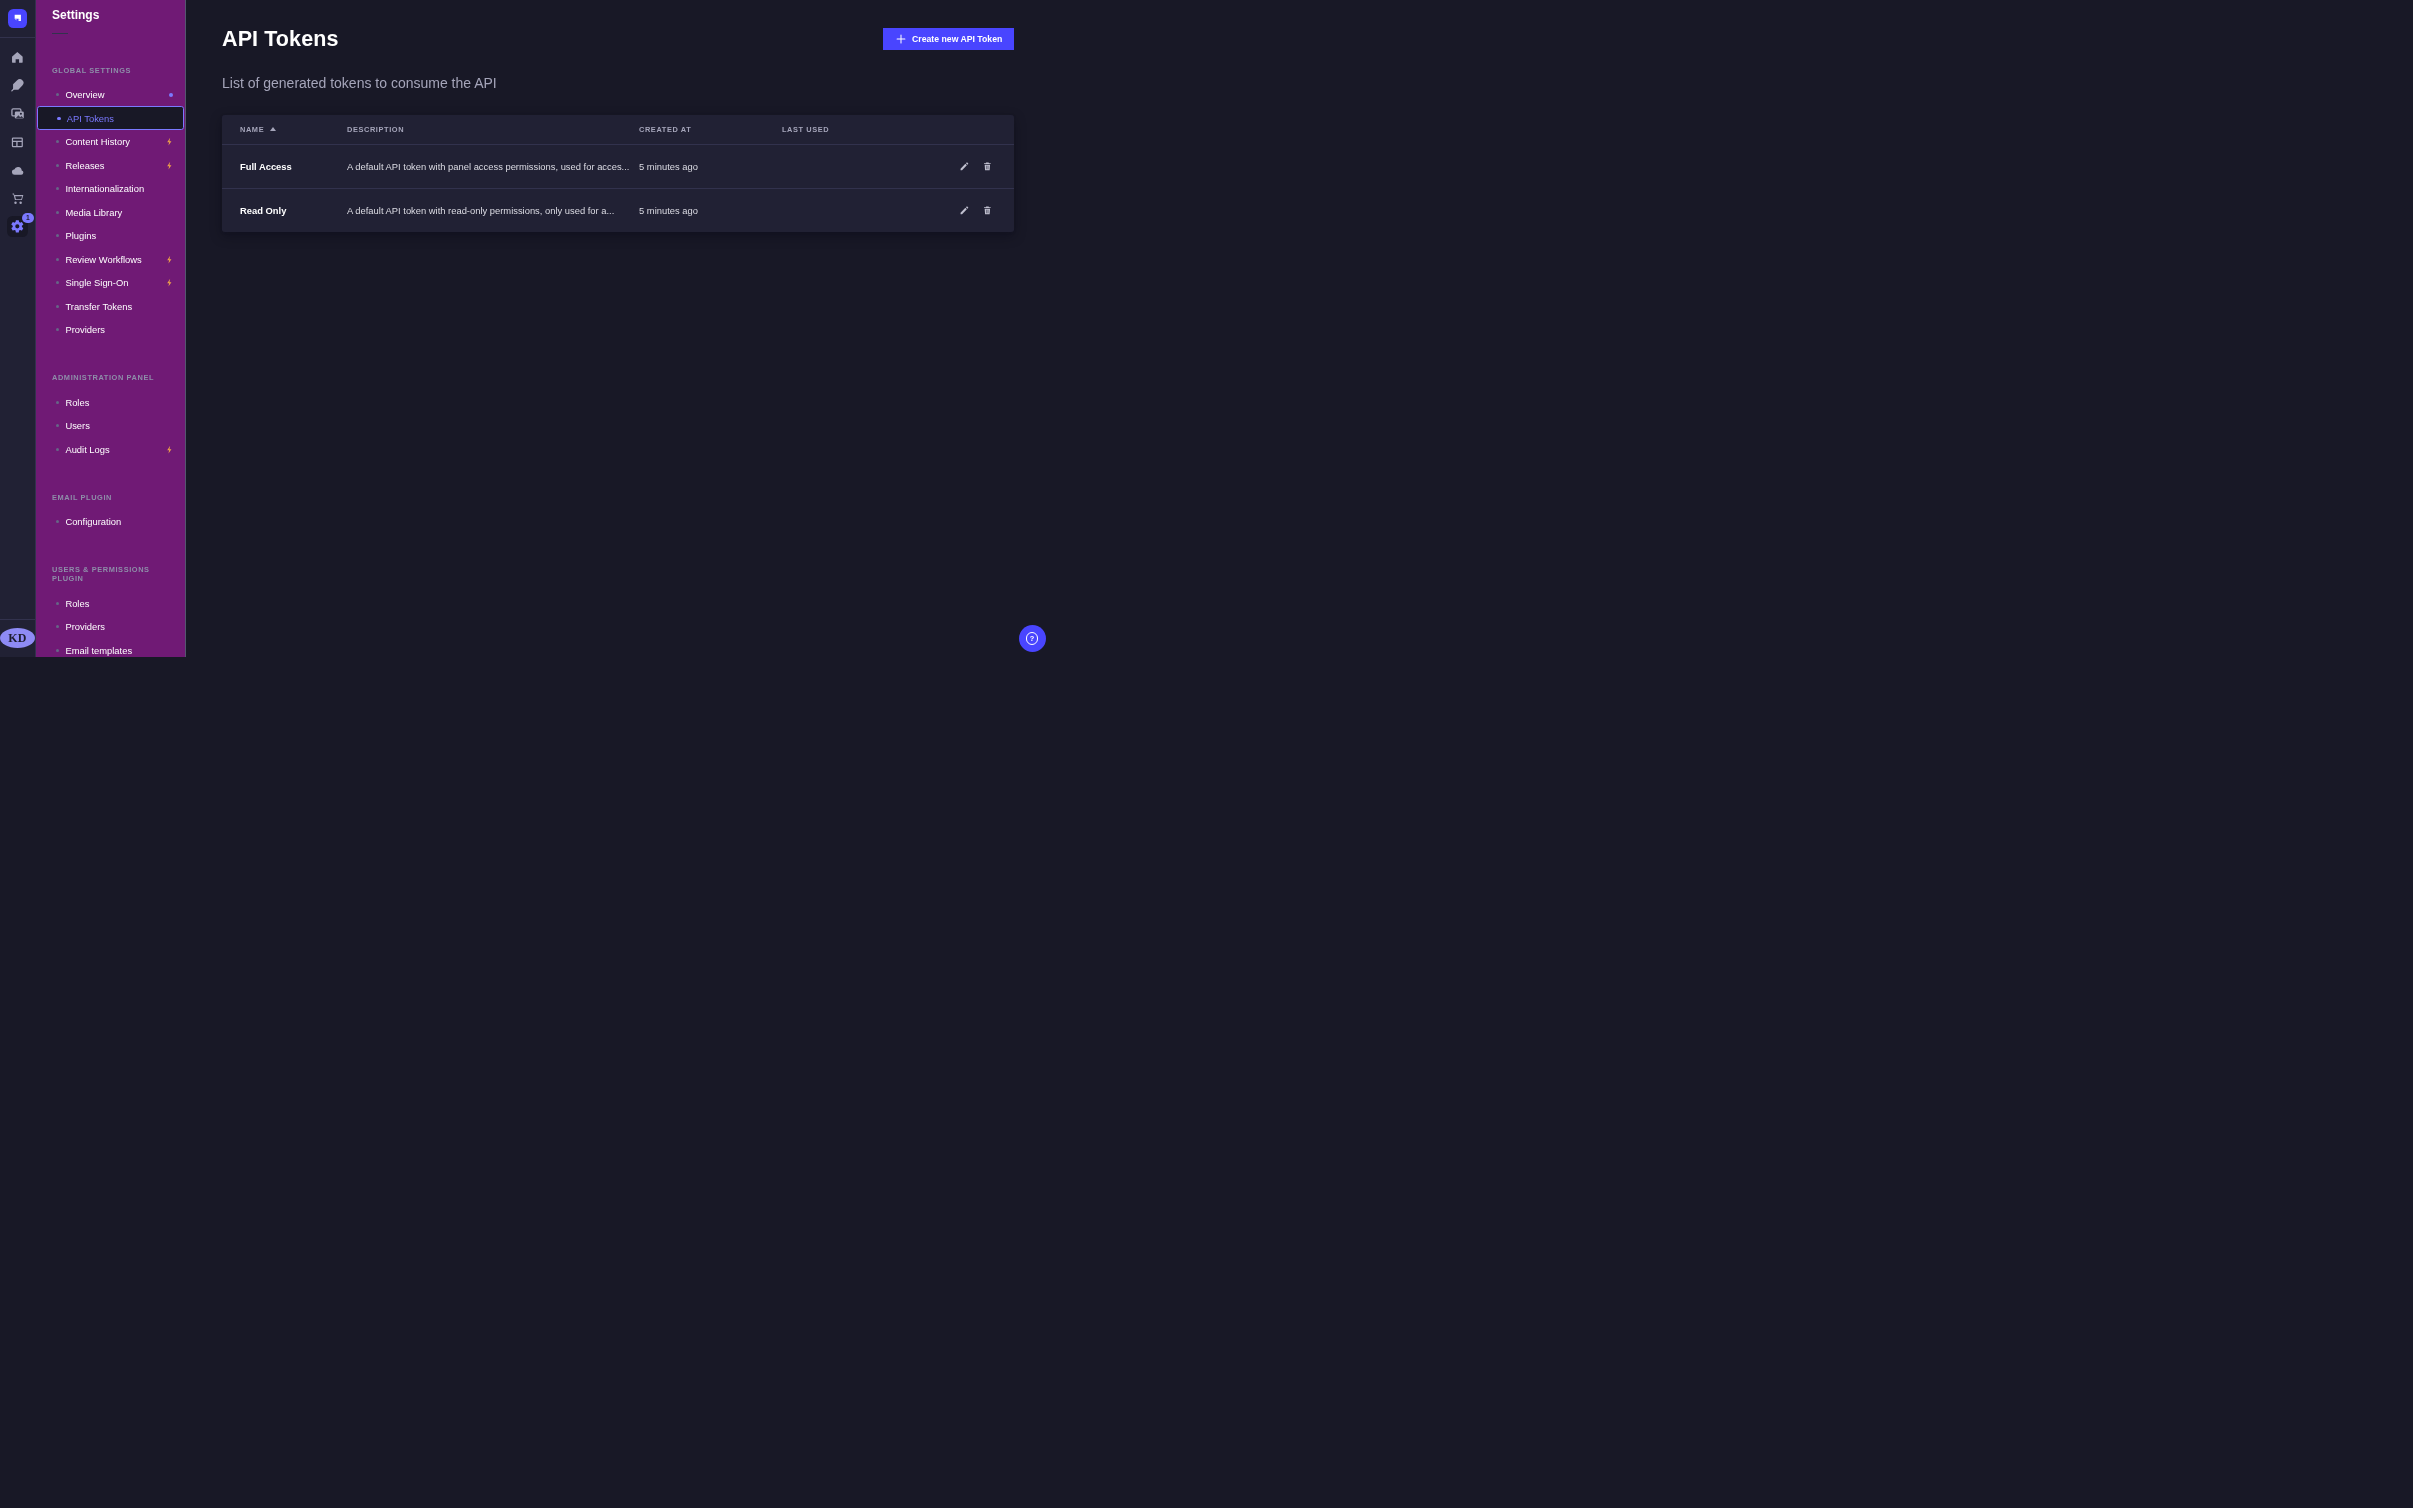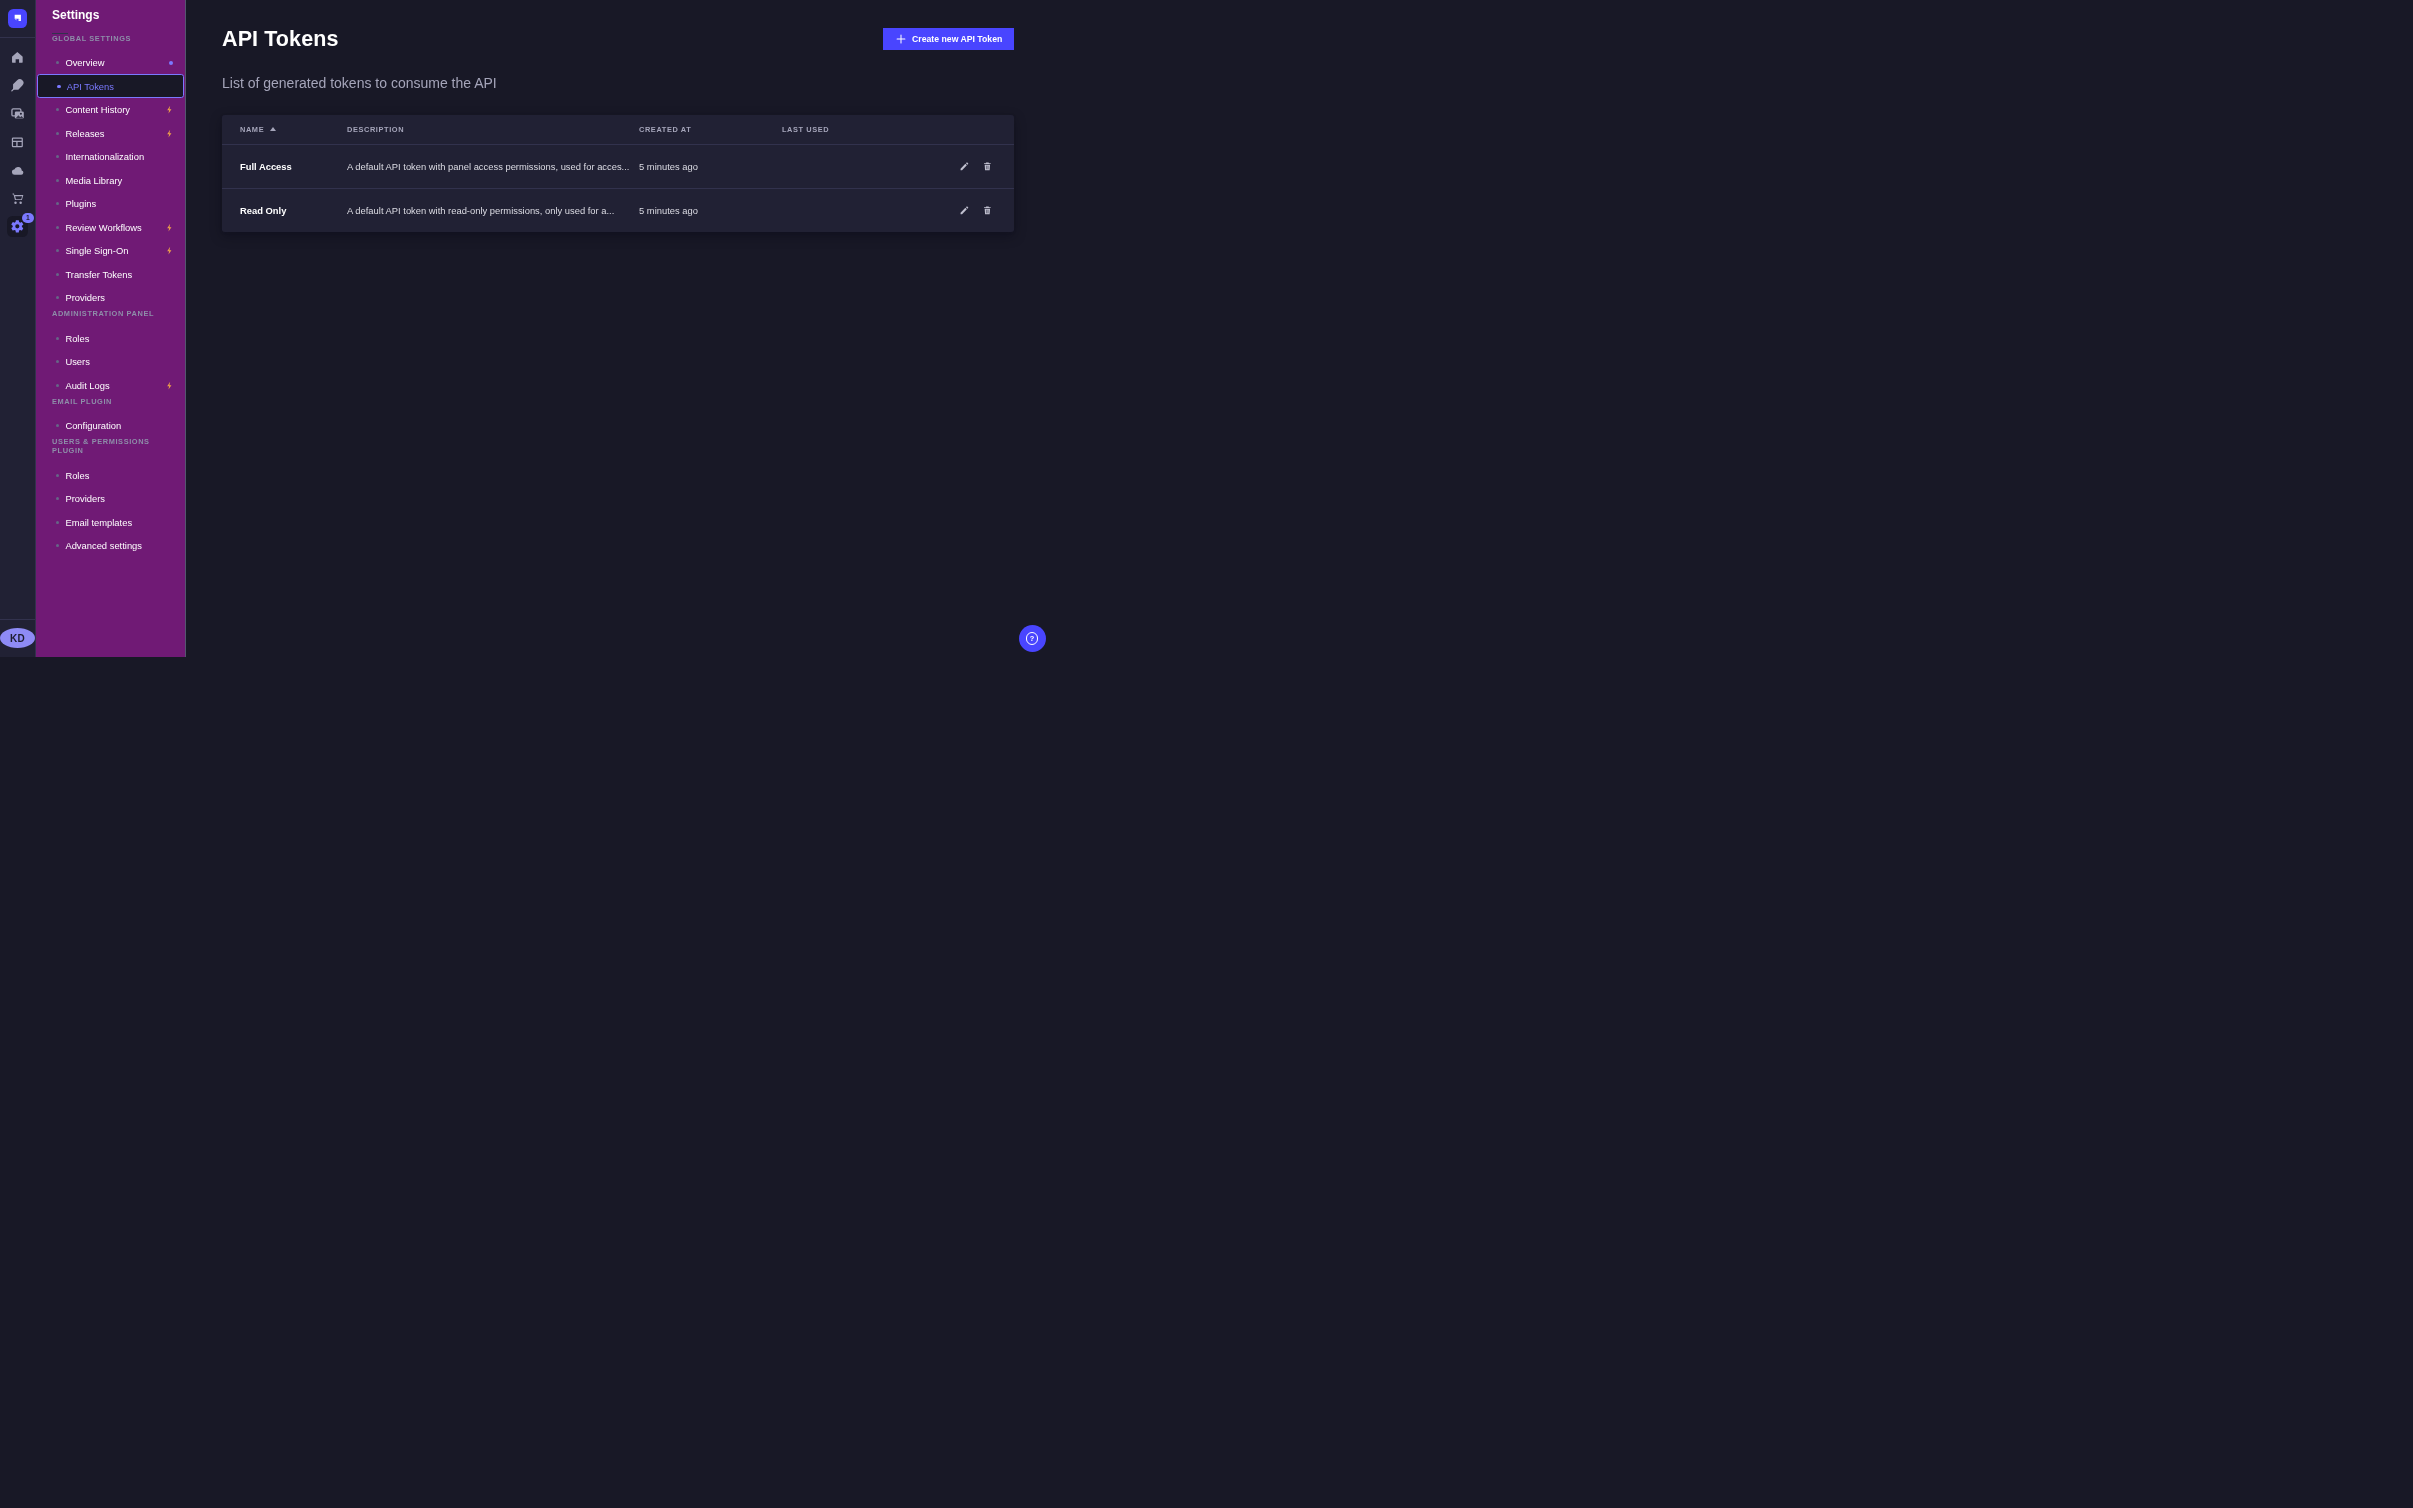--- a/index.html
+++ b/index.html
@@ -33,34 +33,35 @@
   .badge {
     position: absolute; top: -3.4px; right: -5.4px; min-width: 11.4px; height: 10px;
     background: #7b79ff; color: #212134; border-radius: 5.4px;
     font-size: 6.7px; font-weight: 700; display: flex; align-items: center; justify-content: center;
     padding: 0 2.7px;
   }
   .rail-bottom { margin-top: auto; width: 100%; border-top: 0.7px solid #32324d;
     display: flex; justify-content: center; padding: 8px 0 8.7px; }
   .avatar {
     width: 36px; height: 20px; border-radius: 50%; background: #8e8bf5;
-    color: #1d1d30; font-size: 10px; font-weight: 700;
+    color: #1d1d30; font-size: 12px; font-weight: 700;
     display: flex; align-items: center; justify-content: center; cursor: pointer;
     letter-spacing: 0.2px;
+    font-family: Liberation Serif, serif;
   }
 
   
   .sidebar {
     width: 150px; background: #701a75; flex-shrink: 0;
     border-right: 0.7px solid #55556f;
     padding-top: 8px; overflow: hidden;
   }
   .sidebar h2 { font-size: 12px; font-weight: 700; margin-left: 16px; color: #fff; }
   .title-divider { width: 16px; height: 1.3px; background: #32324d; margin: 10.7px 0 0 16px; }
-  .nav-section { margin-top: 0; }
+  .nav-section { margin-top: 32px; }
   .section-label {
     margin: 0 16px 8px; font-size: 7.4px; font-weight: 700;
     letter-spacing: 0.6px; color: #8e8ea9; text-transform: uppercase;
   }
   .nav-item {
     height: 23.5px; display: flex; align-items: center;
     padding: 0 9.4px 0 20px; cursor: pointer; position: relative;
   }
   .bullet { width: 3.4px; height: 3.4px; border-radius: 50%; background: #666687; margin-right: 6px; flex-shrink: 0; }
   .nav-label { font-size: 9.4px; color: #ffffff; white-space: nowrap; }

